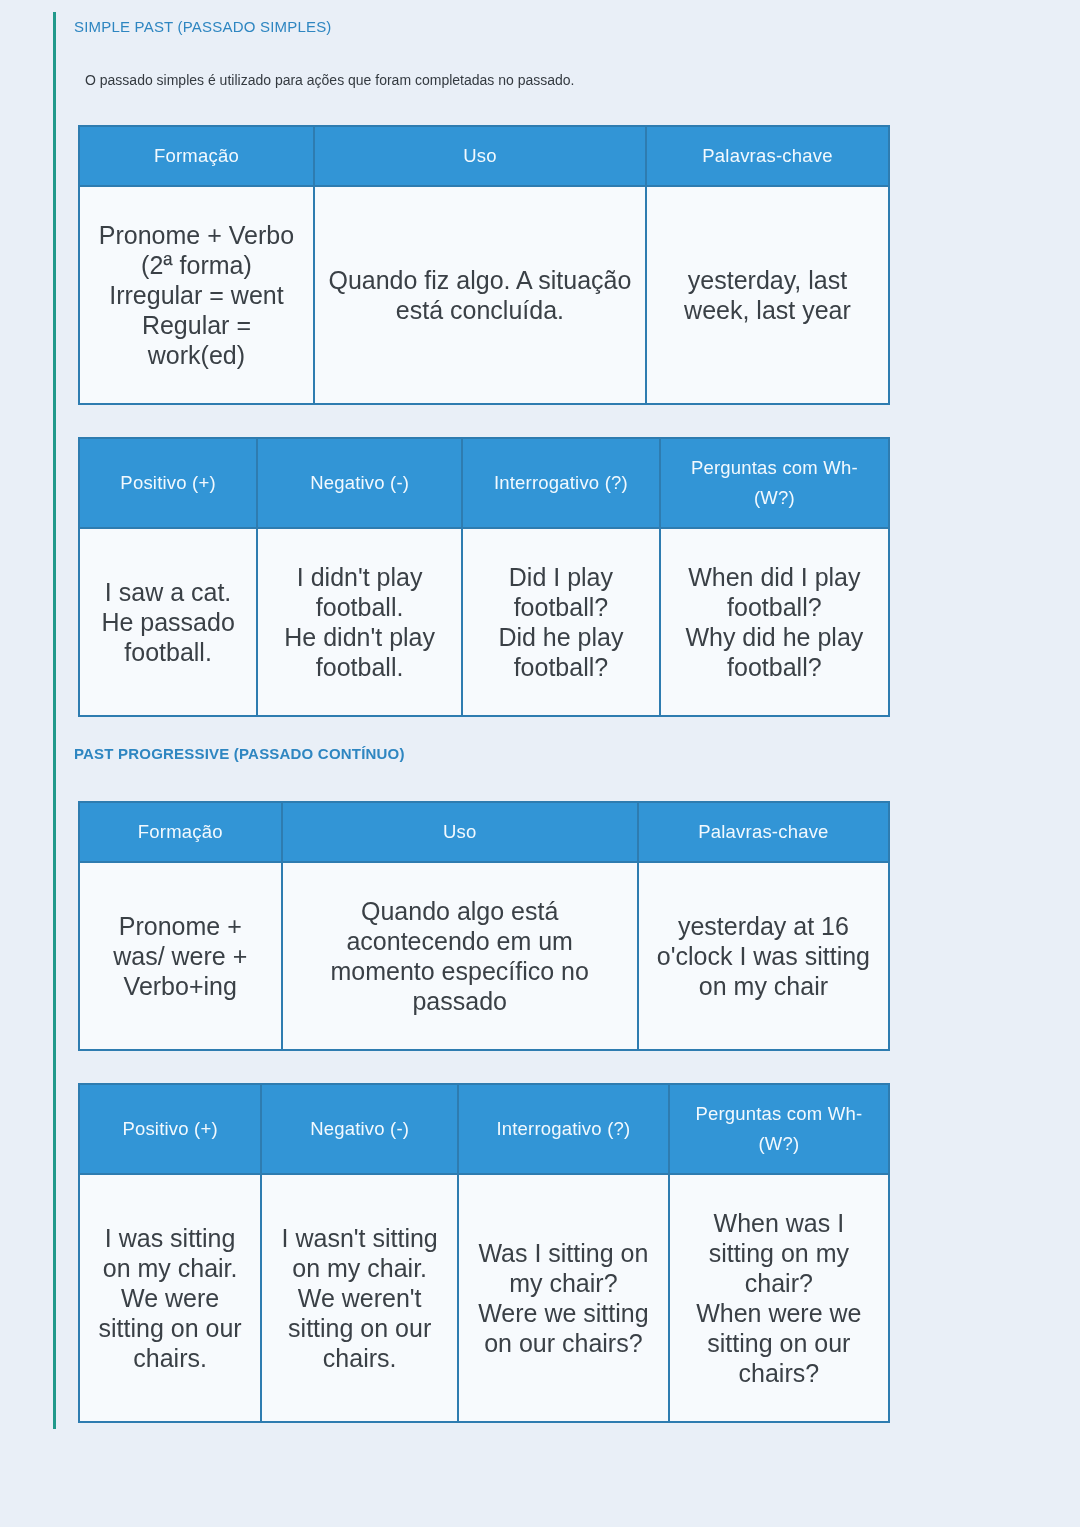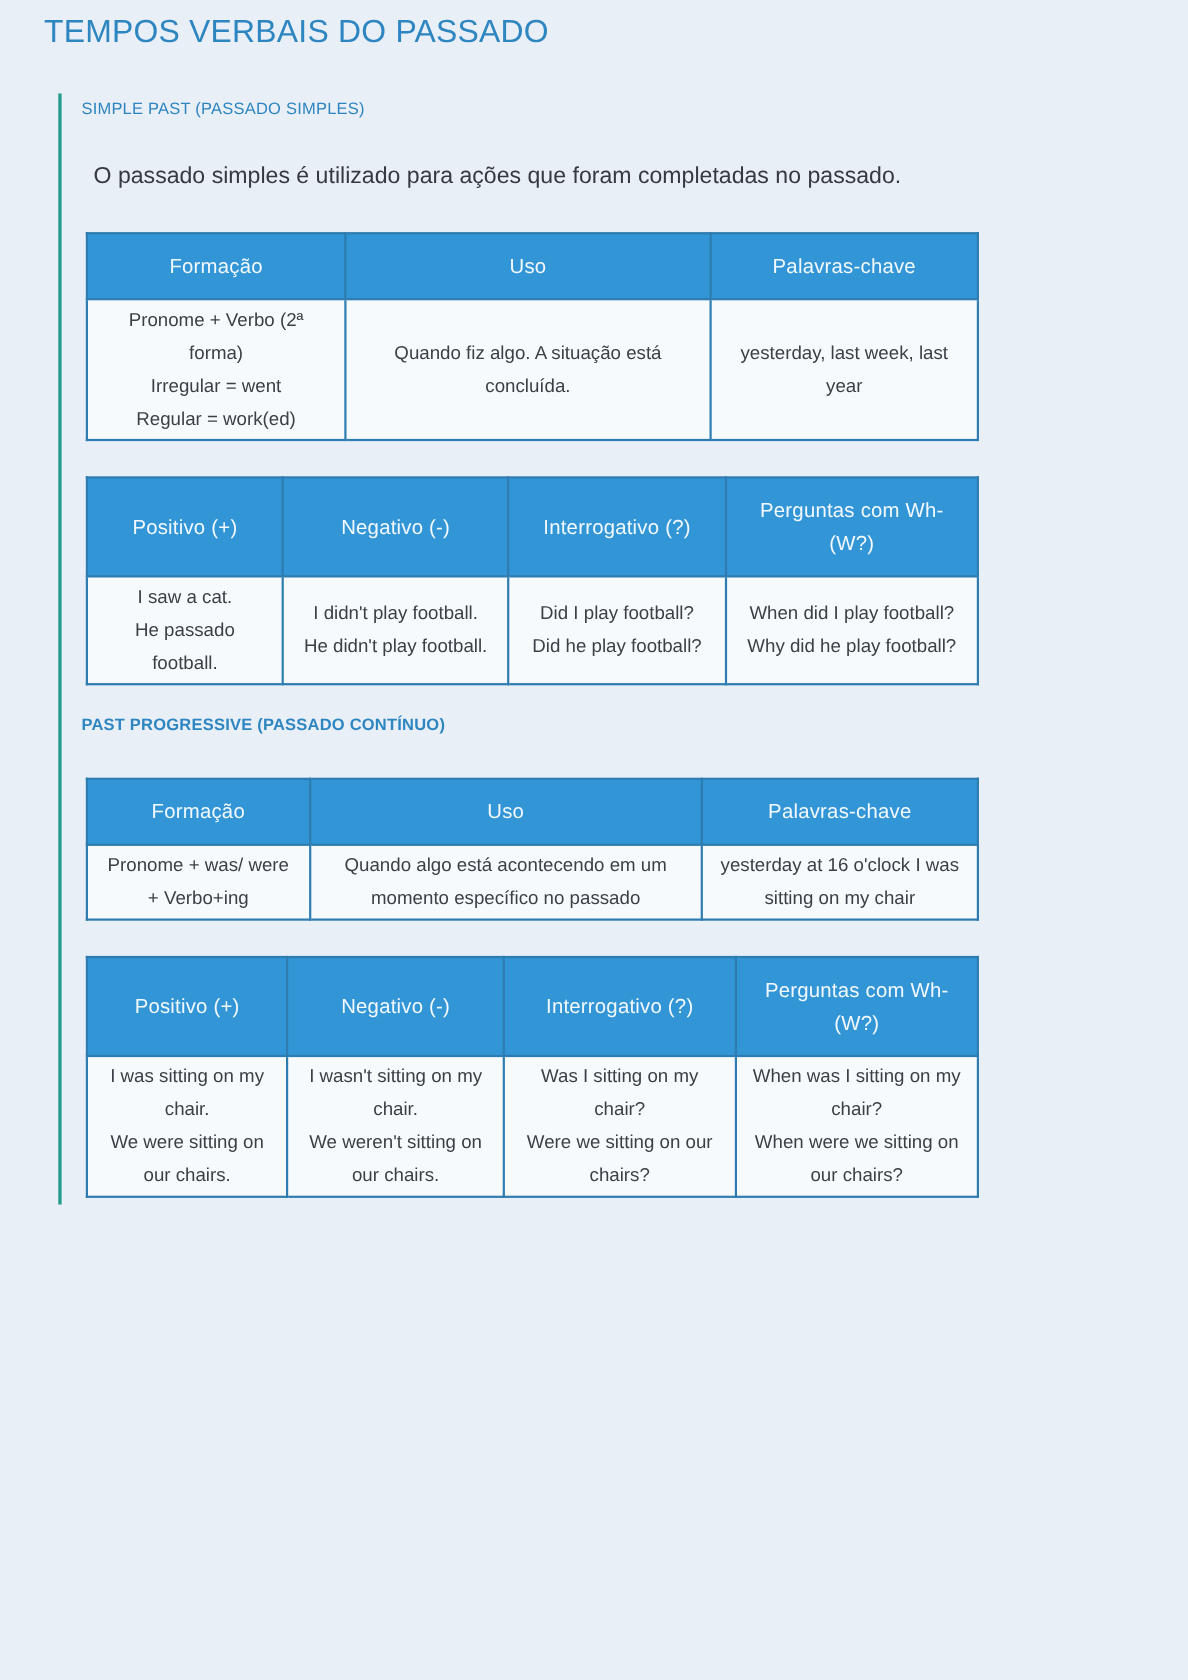--- a/index.html
+++ b/index.html
@@ -42,21 +42,21 @@
     margin-left: -4px;
     letter-spacing: 0.2px;
   }
 
   .section-heading.second {
     margin-top: 22px;
     font-weight: bold;
   }
 
   .intro {
-    font-size: 21px;
+    font-size: 14px;
     line-height: 1.8;
     color: #343a40;
     margin: 26px 0 0 7px;
     max-width: 900px;
   }
 
   table.tbl {
     width: 812px;
     border-collapse: collapse;
     table-layout: fixed;
@@ -75,32 +75,31 @@
     font-weight: 400;
     font-size: 18.5px;
     line-height: 30px;
     padding: 14px 10px;
     letter-spacing: 0.2px;
   }
 
   .tbl td {
     background: #f7fafd;
     color: #3a4046;
-    font-size: 17px;
+    font-size: 25px;
     line-height: 30px;
-    padding: 3px 12px;
+    padding: 33px 12px;
     white-space: pre-line;
   }
 </style>
 </head>
 <body>
 
 <div class="page">
 
-  <h1 class="page-title">TEMPOS VERBAIS DO PASSADO</h1>
 
   <div class="sections-wrap">
 
     <h2 class="section-heading">SIMPLE PAST (PASSADO SIMPLES)</h2>
 
     <p class="intro">O passado simples é utilizado para ações que foram completadas no passado.</p>
 
     <table class="tbl">
       <colgroup>
         <col style="width:29%">

